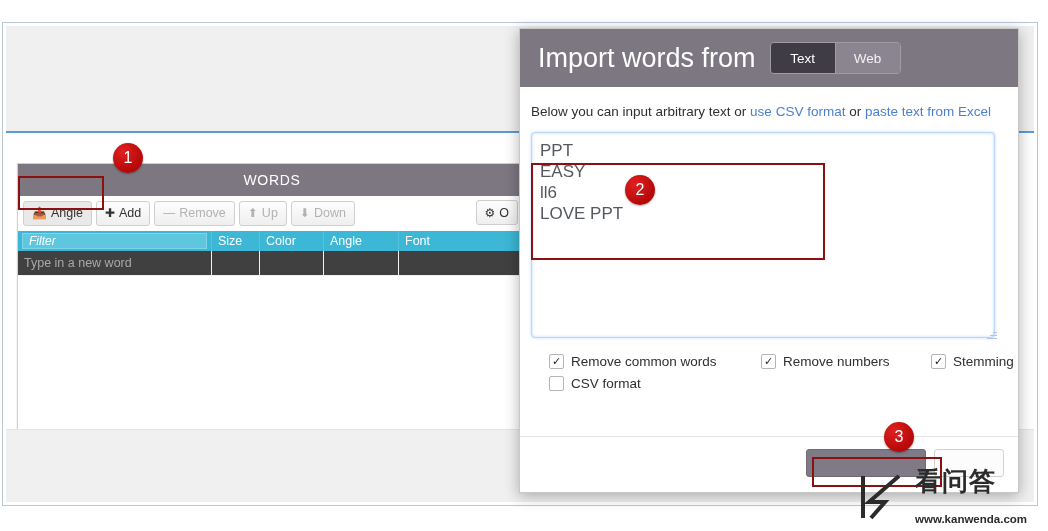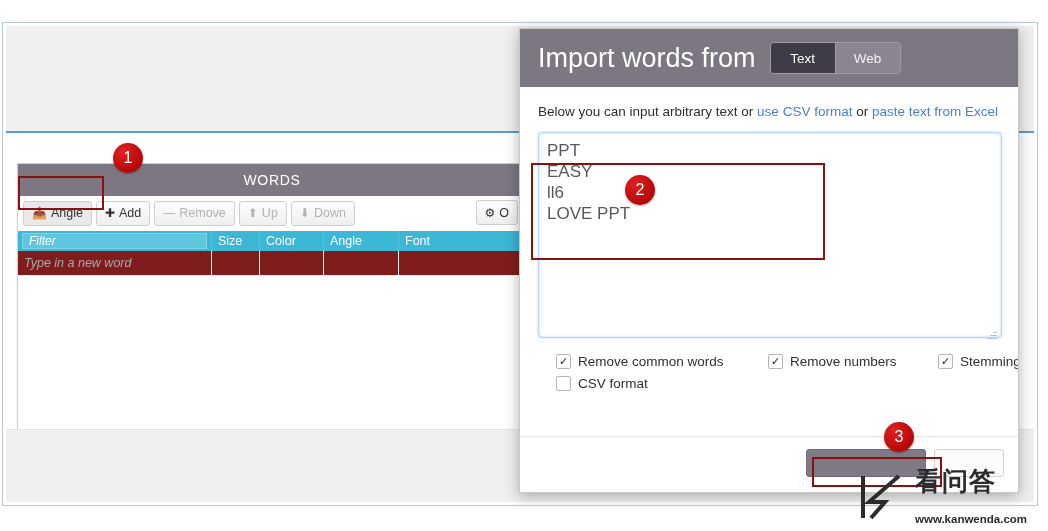--- a/index.html
+++ b/index.html
@@ -31,21 +31,21 @@
     width: 1028px; height: 107px;
     background: #f0f0f0;
     border-bottom: 2px solid #5b9bd5;
     box-sizing: border-box;
   }
 
   .words-panel {
     position: absolute;
     left: 14px; top: 140px;
     width: 510px; height: 276px;
-    background: #7f1d1d;
+    background: #404040;
     border: 1px solid #c9d3dd;
     box-sizing: border-box;
     box-shadow: 0 1px 2px rgba(0,0,0,0.10);
   }
   .words-title {
     height: 32px;
     background: #7c7781;
     color: #ffffff;
     font-size: 14px;
     letter-spacing: 0.7px;
@@ -119,21 +119,21 @@
   .newrow {
     display: flex;
     height: 24px;
     border-bottom: 1px solid #eef2f5;
   }
   .newcell {
     box-sizing: border-box;
     border-right: 1px solid #eef2f5;
     display: flex; align-items: center;
     padding-left: 6px;
-    font-size: 12.5px; font-style: italic;
+    font-size: 12.5px; 
     color: #a8a8a8;
   }
   .table-body {
     height: 164px;
     background: #ffffff;
   }
 
   .app-footer {
     position: absolute;
     left: 3px; bottom: 3px;
@@ -184,21 +184,21 @@
     cursor: pointer;
     border-right: 1px solid #a09ba6;
   }
   .seg-btn:last-child { border-right: none; }
   .seg-btn.on {
     background: #403c45;
     color: #ffffff;
   }
 
   .modal-body {
-    padding: 14px 18px 0 18px;
+    padding: 14px 18px 0 11px;
   }
   .desc {
     font-size: 13.5px;
     color: #2f2f2f;
     line-height: 21px;
     margin: 0 0 10px 0;
   }
   .lnk {
     color: #4a7fd4;
     cursor: pointer;

